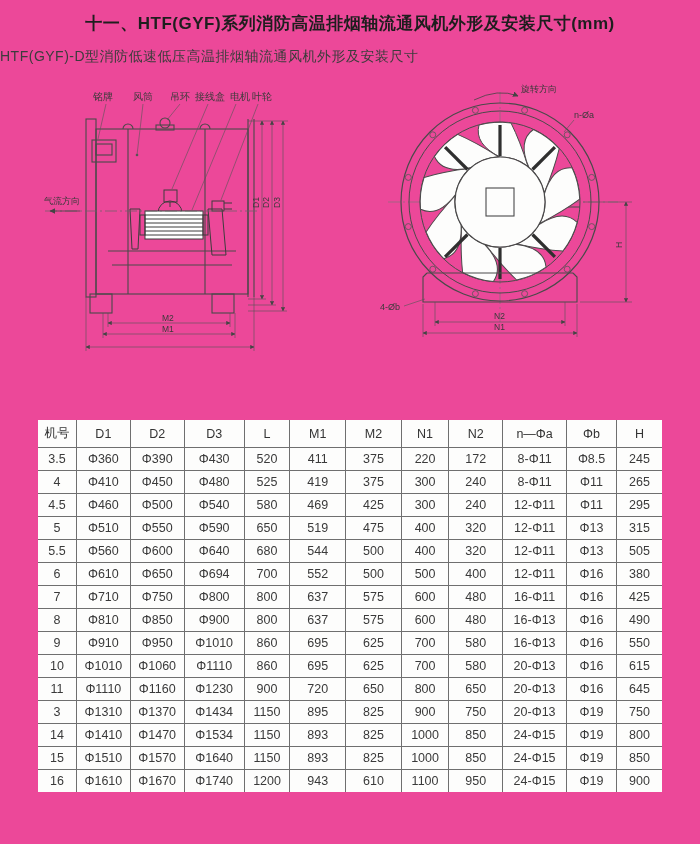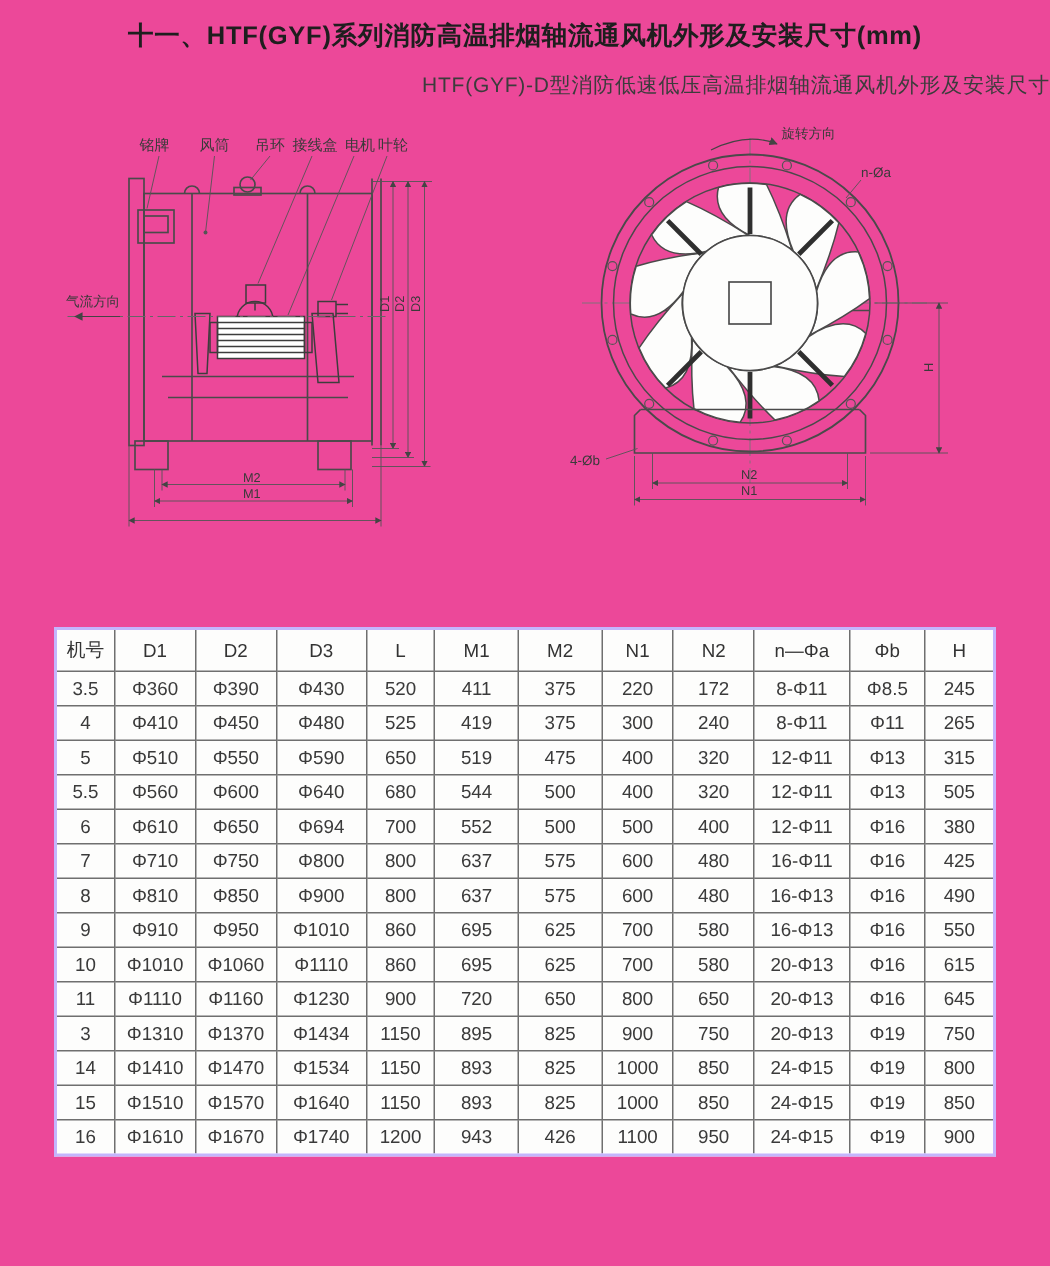--- a/index.html
+++ b/index.html
@@ -6,37 +6,37 @@
   .page{
     position:relative;width:700px;height:844px;background:#ec4899;
     font-family:"Liberation Sans","DejaVu Sans",sans-serif;color:#2f2f2f;
     overflow:hidden;margin:0 auto;
   }
   .title{
     position:absolute;top:12px;left:0;width:700px;text-align:center;
     font-size:17px;font-weight:bold;color:#1e1e1e;letter-spacing:.5px;
   }
   .subtitle{
-    position:absolute;top:48px;left:0;width:700px;text-align:right;
+    position:absolute;top:48px;left:0;width:700px;text-align:left;
     font-size:14px;font-weight:normal;color:#3c3c3c;letter-spacing:.5px;
   }
   .drawing{position:absolute;}
   svg text{font-family:"Liberation Sans","DejaVu Sans",sans-serif;fill:#3a3a3a;}
   .tblwrap{position:absolute;left:36px;top:418px;}
   table.dim{
     border-collapse:collapse;table-layout:fixed;width:628px;
     font-size:12.5px;color:#3a3a3a;background:#fdfdfc;
   }
   table.dim th,table.dim td{
     border:1px solid #6f6f6f;text-align:center;vertical-align:middle;
     padding:0;font-weight:normal;overflow:hidden;white-space:nowrap;
   }
   table.dim th{height:27px;font-size:12.5px;color:#333;}
   table.dim td{height:22px;}
-  table.dim{border:2px solid #c4b5fd;}
+  table.dim{border:2px solid #ec4899;}
 </style>
 </head>
 <body>
 
 <div class="page">
 
   <div class="title">十一、HTF(GYF)系列消防高温排烟轴流通风机外形及安装尺寸(mm)</div>
   <div class="subtitle">HTF(GYF)-D型消防低速低压高温排烟轴流通风机外形及安装尺寸</div>
 
   <svg class="drawing" style="left:40px;top:83px;" width="320" height="290" viewBox="0 0 320 290">
@@ -309,20 +309,34 @@
             <td>525</td>
             <td>419</td>
             <td>375</td>
             <td>300</td>
             <td>240</td>
             <td>8-Φ11</td>
             <td>Φ11</td>
             <td>265</td>
           </tr>
           <tr>
+            <td>4.5</td>
+            <td>Φ460</td>
+            <td>Φ500</td>
+            <td>Φ540</td>
+            <td>580</td>
+            <td>469</td>
+            <td>425</td>
+            <td>300</td>
+            <td>240</td>
+            <td>12-Φ11</td>
+            <td>Φ11</td>
+            <td>295</td>
+          </tr>
+          <tr>
             <td>5</td>
             <td>Φ510</td>
             <td>Φ550</td>
             <td>Φ590</td>
             <td>650</td>
             <td>519</td>
             <td>475</td>
             <td>400</td>
             <td>320</td>
             <td>12-Φ11</td>
@@ -469,21 +483,21 @@
             <td>Φ19</td>
             <td>850</td>
           </tr>
           <tr>
             <td>16</td>
             <td>Φ1610</td>
             <td>Φ1670</td>
             <td>Φ1740</td>
             <td>1200</td>
             <td>943</td>
-            <td>426</td>
+            <td>610</td>
             <td>1100</td>
             <td>950</td>
             <td>24-Φ15</td>
             <td>Φ19</td>
             <td>900</td>
           </tr>
         </tbody>
     </table>
   </div>
 

